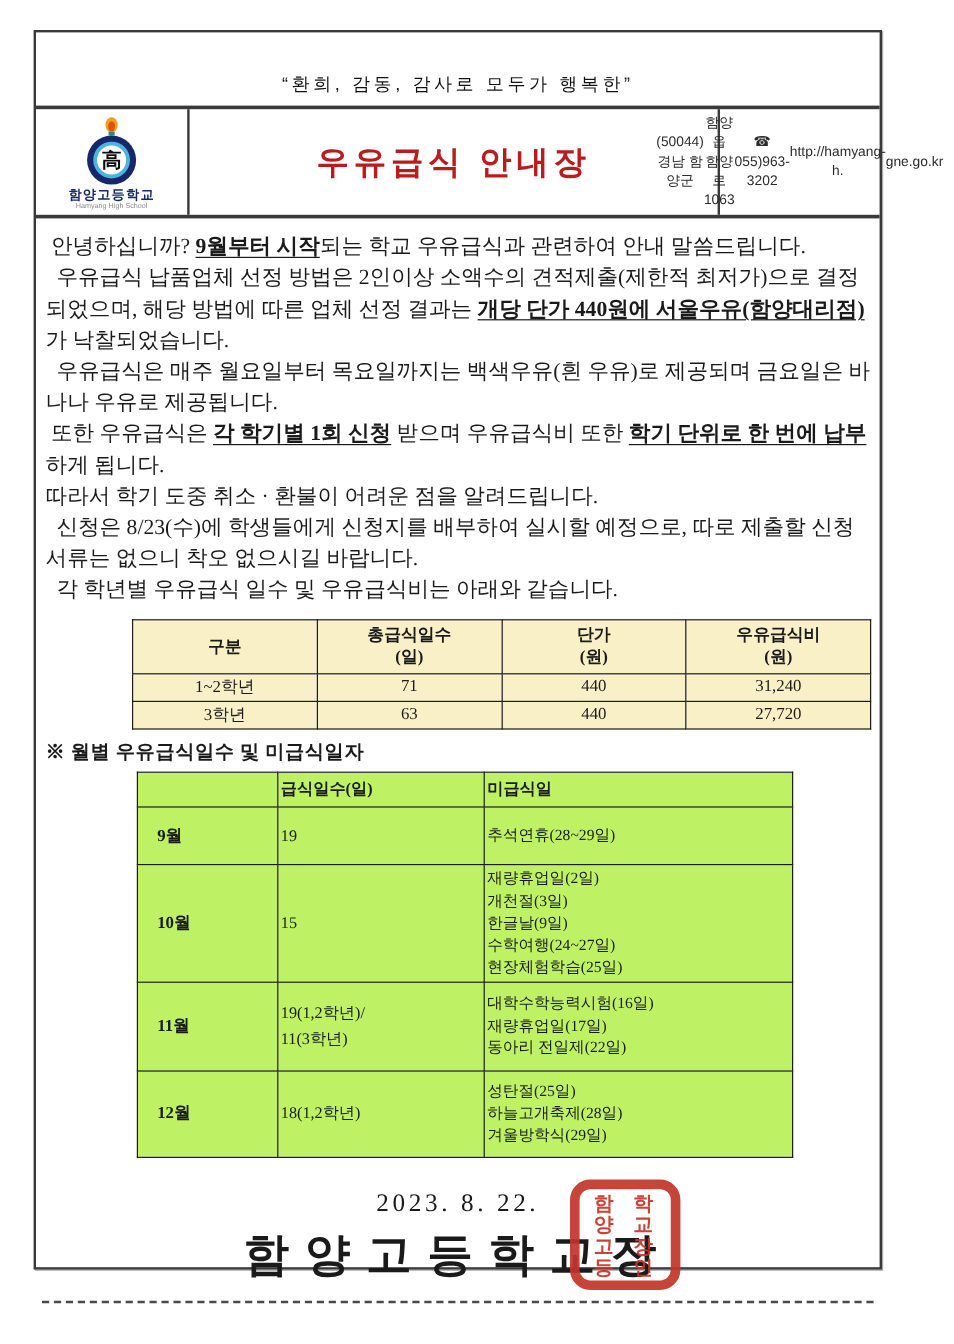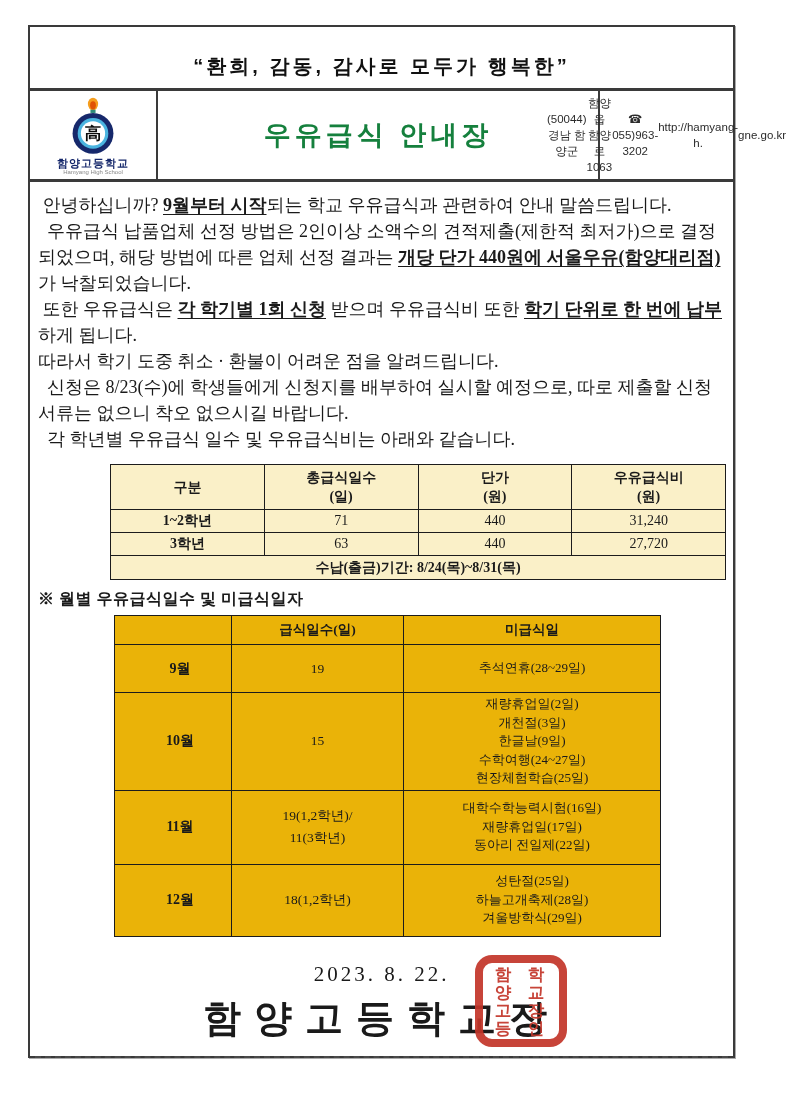--- a/index.html
+++ b/index.html
@@ -10,36 +10,36 @@
   }
   .page-frame{
     position:absolute;left:28px;top:25px;width:703px;height:1029px;
     border:2px solid #3a3a3a;background:#fff;
     box-shadow:1px 1px 0 #aaa;
   }
   
   .slogan-row{height:61px;display:flex;align-items:flex-end;justify-content:center;padding-bottom:8px;box-sizing:border-box;}
   .slogan{
     font-family:"Liberation Sans","DejaVu Sans",sans-serif;
-    font-weight:bold;font-size:20px;letter-spacing:3px;color:#111;
+    font-weight:normal;font-size:15px;letter-spacing:3px;color:#111;
   }
   
   .header-band{
     display:flex;height:88px;border-top:3px solid #3a3a3a;border-bottom:3px solid #3a3a3a;
   }
   .logo-cell{
     width:128px;border-right:2px solid #3a3a3a;display:flex;flex-direction:column;
     align-items:center;justify-content:center;padding-top:2px;box-sizing:border-box;
   }
   .school-name-kr{font-family:"Liberation Sans",sans-serif;font-weight:bold;font-size:11px;color:#16286b;letter-spacing:1px;line-height:11px;margin-top:1px;}
   .school-name-en{font-family:"Liberation Sans",sans-serif;font-size:6px;color:#888;line-height:7px;}
   .title-cell{flex:1;display:flex;align-items:center;justify-content:center;}
   .doc-title{
     font-family:"Liberation Sans","DejaVu Sans",sans-serif;font-weight:bold;
-    font-size:27px;letter-spacing:4px;color:#15803d;
+    font-size:27px;letter-spacing:4px;color:#b91c1c;
   }
   .contact-cell{
     width:133px;border-left:2px solid #3a3a3a;display:flex;flex-direction:row;
     align-items:center;justify-content:center;
     font-family:"Liberation Sans","DejaVu Sans",sans-serif;
     font-size:11.5px;line-height:16px;color:#2b2b2b;text-align:center;
   }
   
   .body-text{margin:10px 8px 0 8px;font-size:18px;line-height:26px;}
   .body-text p{margin:0;white-space:pre-wrap;}
@@ -48,33 +48,33 @@
   .fee-table{
     border-collapse:collapse;margin:12px 0 0 80px;width:616px;
     font-size:14px;table-layout:fixed;
   }
   .fee-table td,.fee-table th{
     border:1.6px solid #1c1c1c;text-align:center;vertical-align:middle;
     padding:1px 2px;background:var(--tbl-bg,#faf0c8);
   }
   .fee-table th{font-weight:bold;white-space:pre-line;height:42px;line-height:19px;}
   .fee-table td{height:20px;}
-  .fee-table .rowhead{font-weight:bold;}
+  .fee-table .rowhead{font-weight:normal;}
   .fee-table .footer-row td{font-weight:bold;height:21px;}
   
   .monthly-caption{
     margin:9px 0 0 8px;font-weight:bold;font-size:16px;letter-spacing:0.5px;
   }
   
   .monthly-table{
     border-collapse:collapse;margin:5px 0 0 84px;width:547px;
     font-size:13.5px;table-layout:fixed;
   }
   .monthly-table td,.monthly-table th{
-    border:1.6px solid #1c1c1c;text-align:center;vertical-align:middle;padding:2px 2px;background:#eab308;
+    border:1.6px solid #1c1c1c;text-align:left;vertical-align:middle;padding:2px 2px;background:#bef264;
   }
   .monthly-table th{font-weight:bold;height:24px;}
   .monthly-table .month{font-weight:bold;font-size:14px;padding-left:16px;}
   .monthly-table .days{white-space:pre-line;line-height:22px;}
   .monthly-table .missed{line-height:18.5px;font-size:13px;}
   .col-month{width:112px;}
   .col-days{width:167px;}
   
   .signature-block{position:relative;text-align:center;margin-top:24px;}
   .sig-date{font-size:21px;letter-spacing:3px;margin:0;line-height:26px;}
@@ -117,20 +117,21 @@
         <div>함양읍 함양로 1063</div>
         <div>☎ 055)963-3202</div>
         <div>http://hamyang-h.</div>
         <div>gne.go.kr</div>
       </div>
   </div>
 
   <div class="body-text">
       <p><span> 안녕하십니까? </span><span class="em">9월부터 시작</span><span>되는 학교 우유급식과 관련하여 안내 말씀드립니다.</span></p>
       <p><span>  우유급식 납품업체 선정 방법은 2인이상 소액수의 견적제출(제한적 최저가)으로 결정되었으며, 해당 방법에 따른 업체 선정 결과는 </span><span class="em">개당 단가 440원에 서울우유(함양대리점)</span><span>가 낙찰되었습니다.</span></p>
+      <p><span>  우유급식은 매주 월요일부터 목요일까지는 백색우유(흰 우유)로 제공되며 금요일은 바나나 우유로 제공됩니다.</span></p>
       <p><span> 또한 우유급식은 </span><span class="em">각 학기별 1회 신청</span><span> 받으며 우유급식비 또한 </span><span class="em">학기 단위로 한 번에 납부</span><span>하게 됩니다.</span></p>
       <p><span>따라서 학기 도중 취소 · 환불이 어려운 점을 알려드립니다.</span></p>
       <p><span>  신청은 8/23(수)에 학생들에게 신청지를 배부하여 실시할 예정으로, 따로 제출할 신청서류는 없으니 착오 없으시길 바랍니다.</span></p>
       <p><span>  각 학년별 우유급식 일수 및 우유급식비는 아래와 같습니다.</span></p>
     </div>
 
   <table class="fee-table">
     <thead>
         <tr>
           <th>구분</th>
@@ -147,23 +148,20 @@
           <td class="rowhead">1~2학년</td>
           <td>71</td>
           <td>440</td>
           <td>31,240</td>
         </tr>
         <tr>
           <td class="rowhead">3학년</td>
           <td>63</td>
           <td>440</td>
           <td>27,720</td>
-        </tr>
-        <tr class="footer-row">
-          <td colspan="4">수납(출금)기간: 8/24(목)~8/31(목)</td>
         </tr>
       </tbody>
   </table>
 
   <div class="monthly-caption">※ 월별 우유급식일수 및 미급식일자</div>
 
   <table class="monthly-table">
     <thead>
         <tr>
           <th class="col-month"></th>

